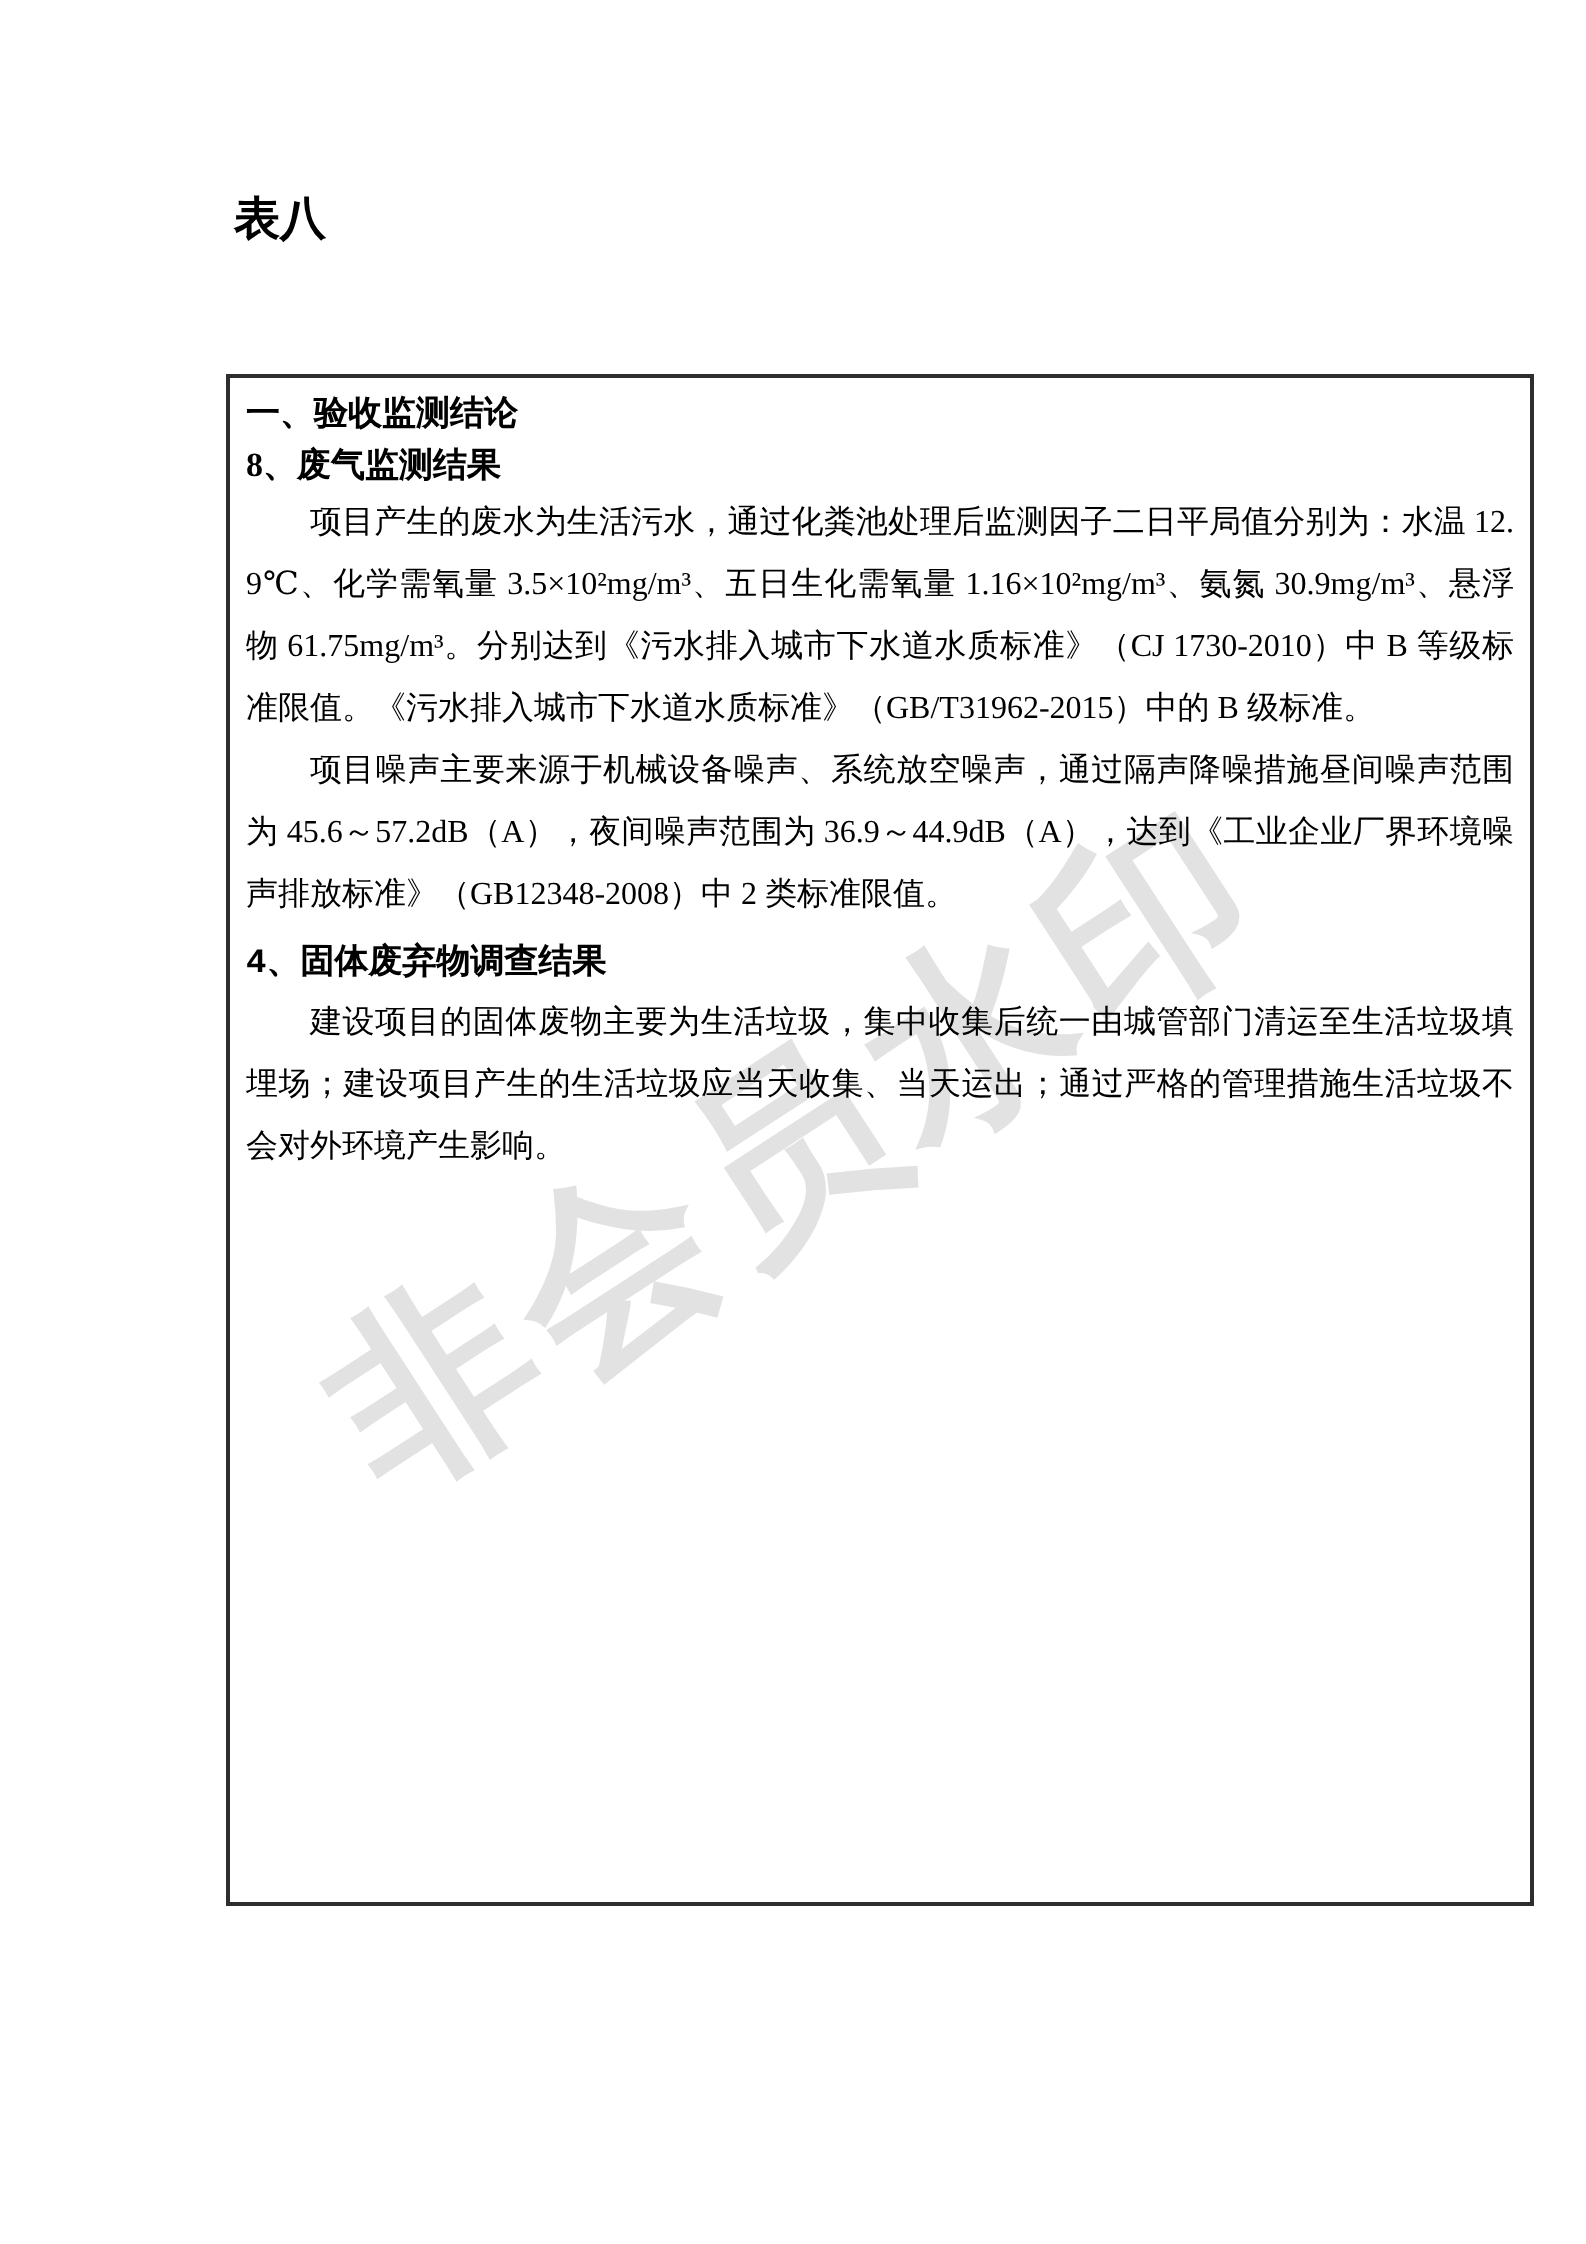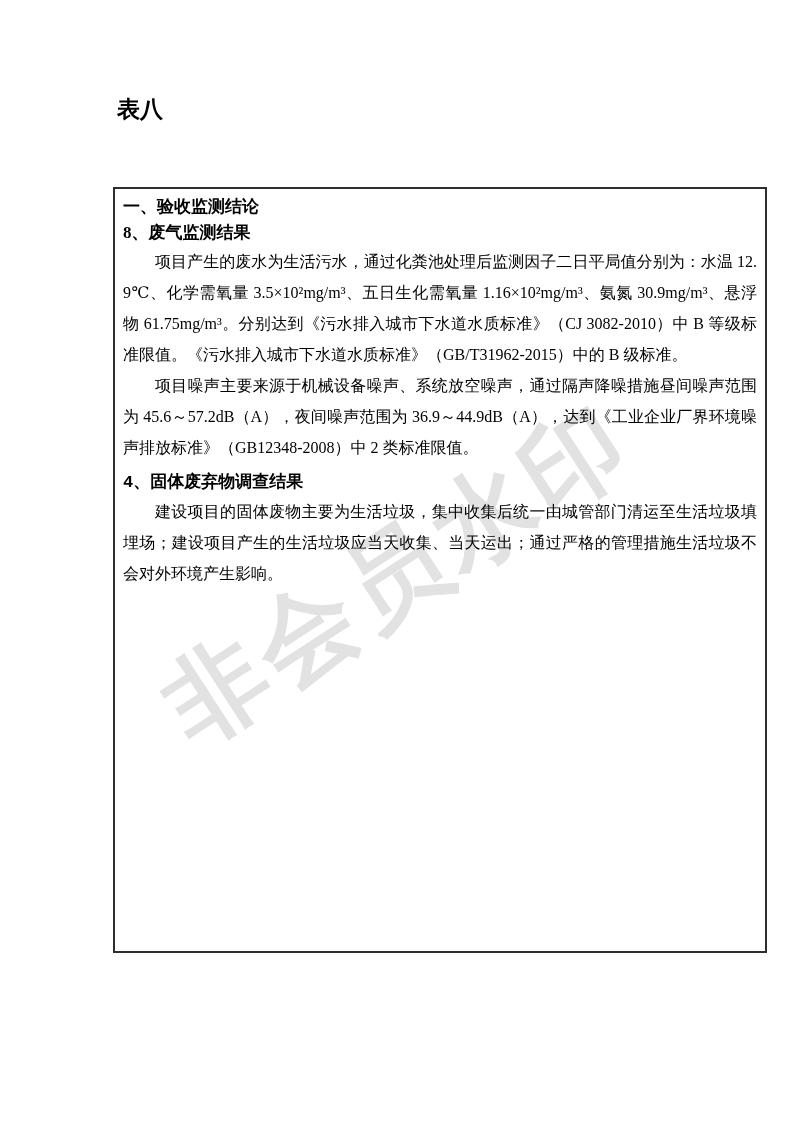--- a/index.html
+++ b/index.html
@@ -83,21 +83,21 @@
   <div class="watermark">非会员水印</div>
 
   <div class="table-label">表八</div>
 
   <div class="doc-box">
 
     <div class="sec-heading first">一、验收监测结论</div>
 
     <div class="sec-heading">8、废气监测结果</div>
 
-    <p class="para">项目产生的废水为生活污水，通过化粪池处理后监测因子二日平局值分别为：水温 12.9℃、化学需氧量 3.5×10²mg/m³、五日生化需氧量 1.16×10²mg/m³、氨氮 30.9mg/m³、悬浮物 61.75mg/m³。分别达到《污水排入城市下水道水质标准》（CJ 3082-2010）中 B 等级标准限值。《污水排入城市下水道水质标准》（GB/T31962-2015）中的 B 级标准。</p>
+    <p class="para">项目产生的废水为生活污水，通过化粪池处理后监测因子二日平局值分别为：水温 12.9℃、化学需氧量 3.5×10²mg/m³、五日生化需氧量 1.16×10²mg/m³、氨氮 30.9mg/m³、悬浮物 61.75mg/m³。分别达到《污水排入城市下水道水质标准》（CJ 1730-2010）中 B 等级标准限值。《污水排入城市下水道水质标准》（GB/T31962-2015）中的 B 级标准。</p>
 
     <p class="para">项目噪声主要来源于机械设备噪声、系统放空噪声，通过隔声降噪措施昼间噪声范围为 45.6～57.2dB（A），夜间噪声范围为 36.9～44.9dB（A），达到《工业企业厂界环境噪声排放标准》（GB12348-2008）中 2 类标准限值。</p>
 
     <div class="sec-heading spaced">4、固体废弃物调查结果</div>
     <p class="para">建设项目的固体废物主要为生活垃圾，集中收集后统一由城管部门清运至生活垃圾填埋场；建设项目产生的生活垃圾应当天收集、当天运出；通过严格的管理措施生活垃圾不会对外环境产生影响。</p>
 
 
   </div>
 </div>
 

